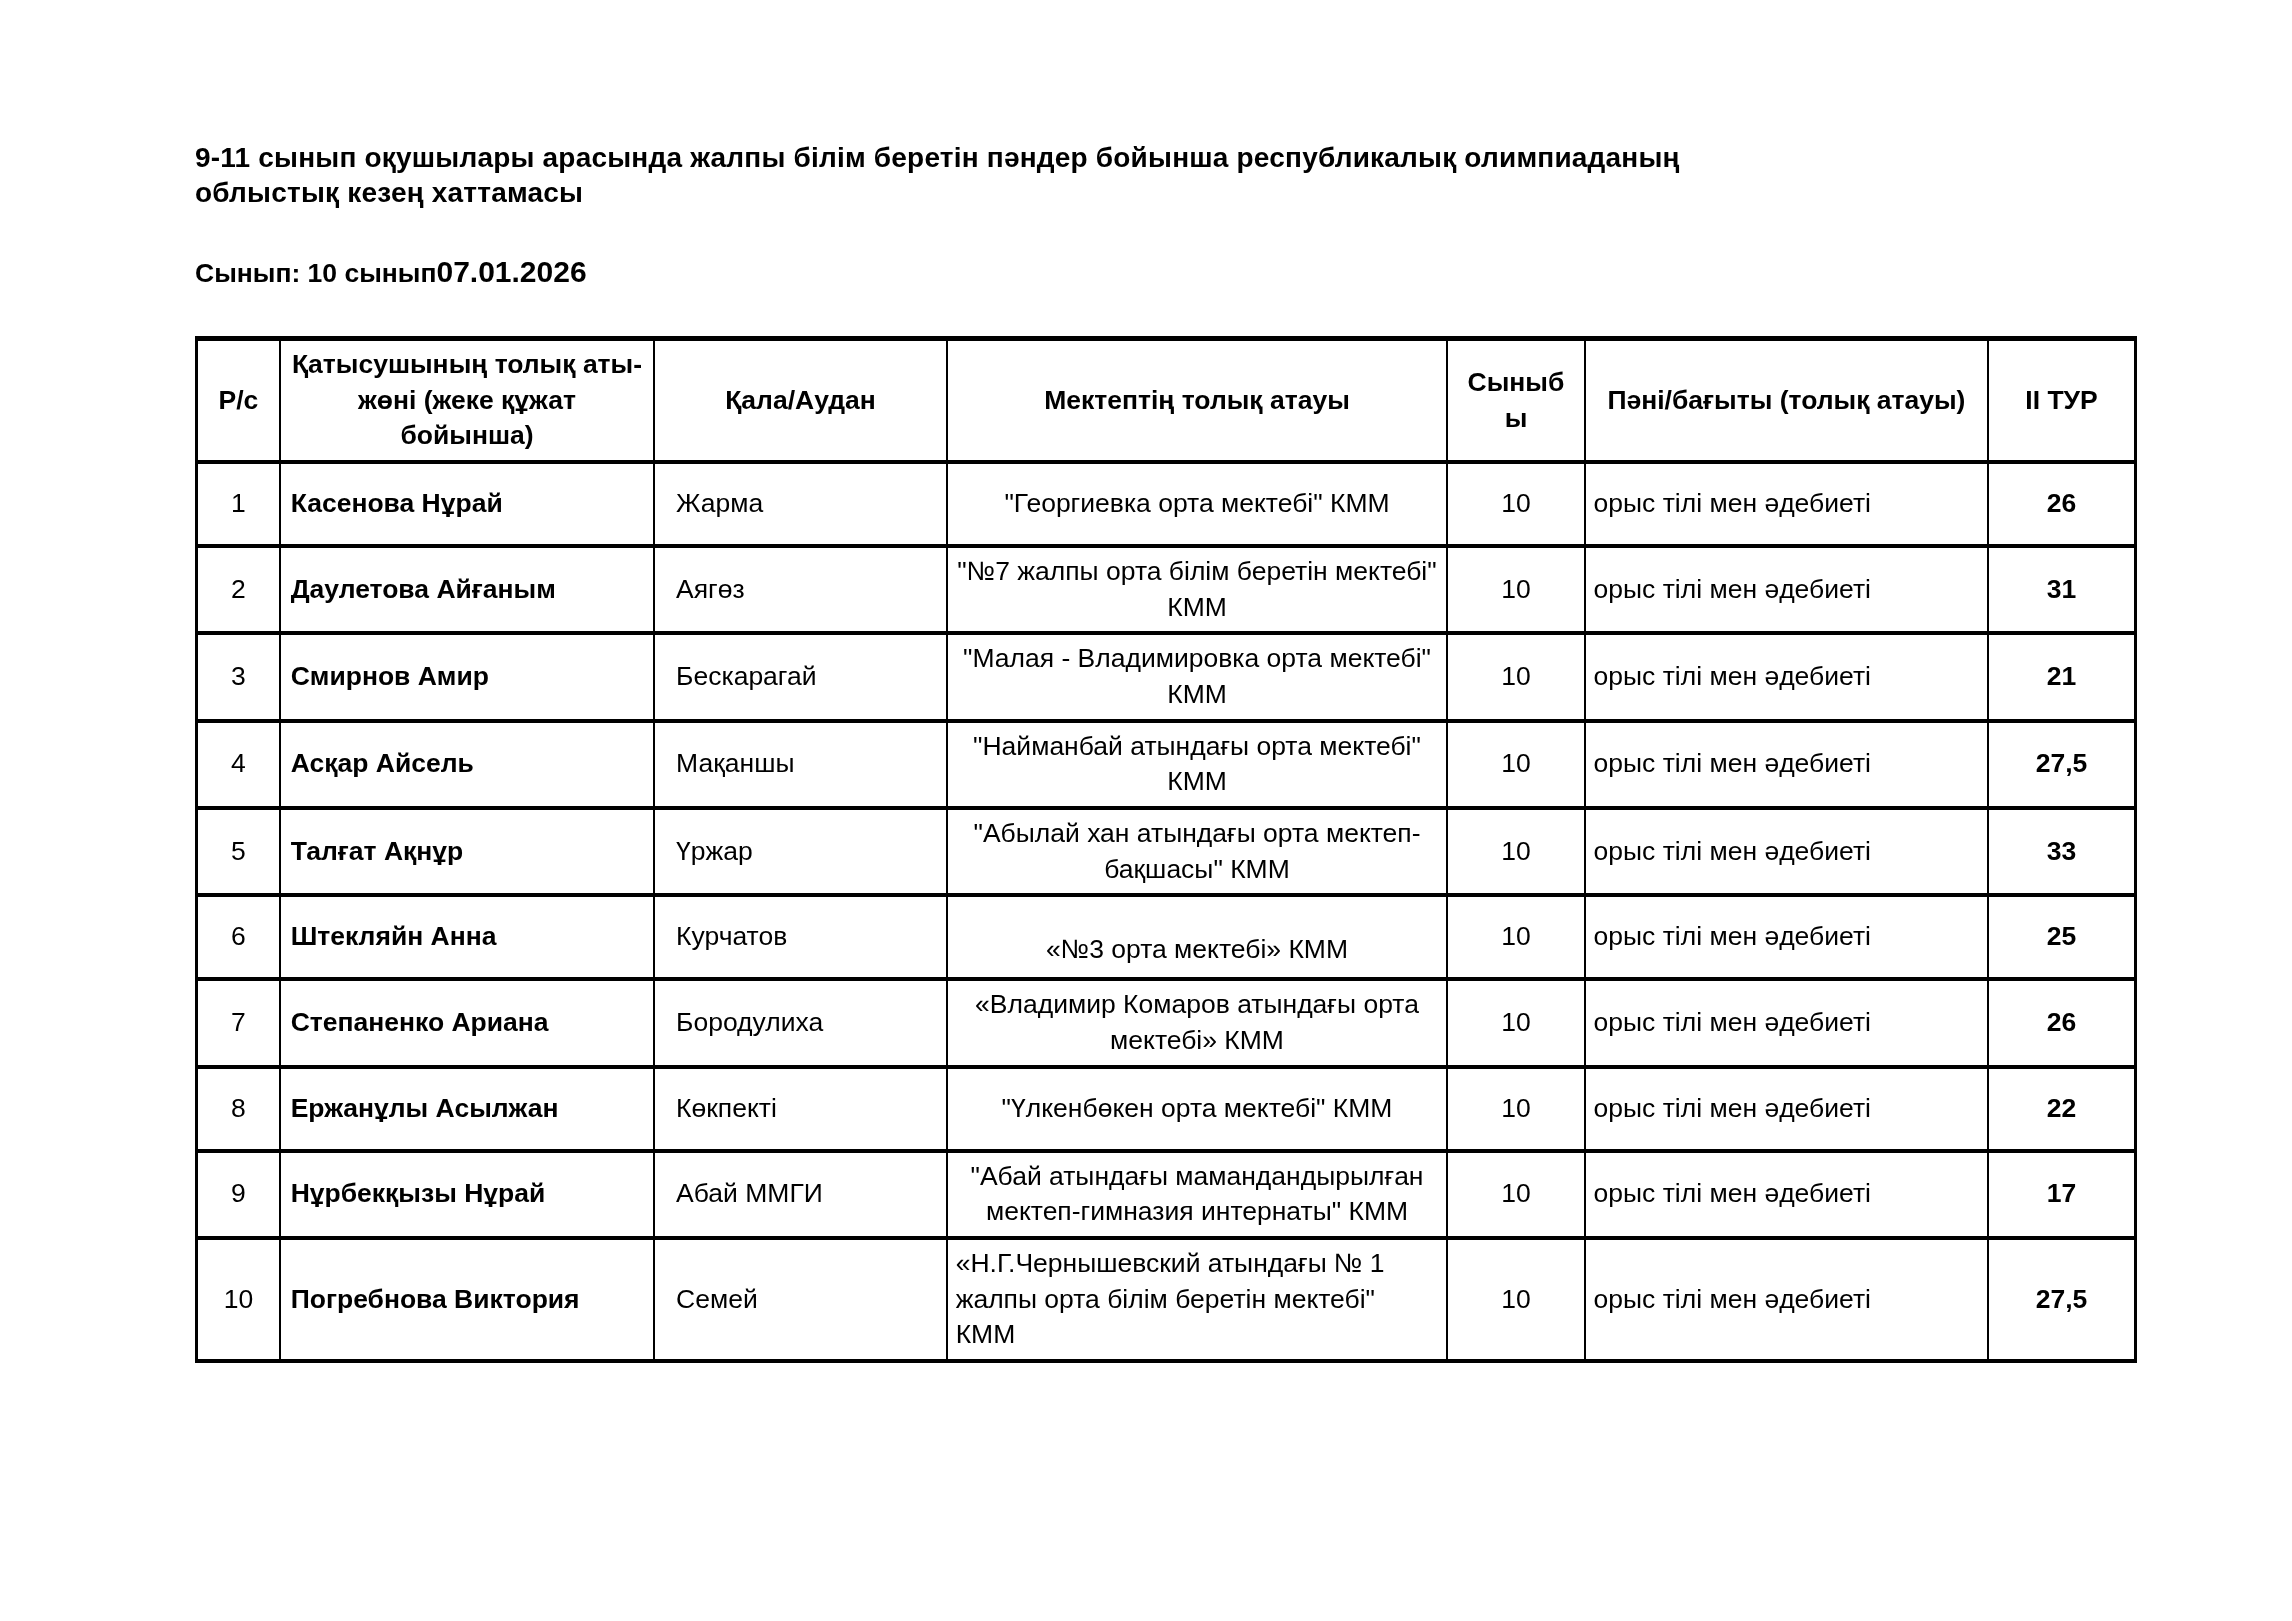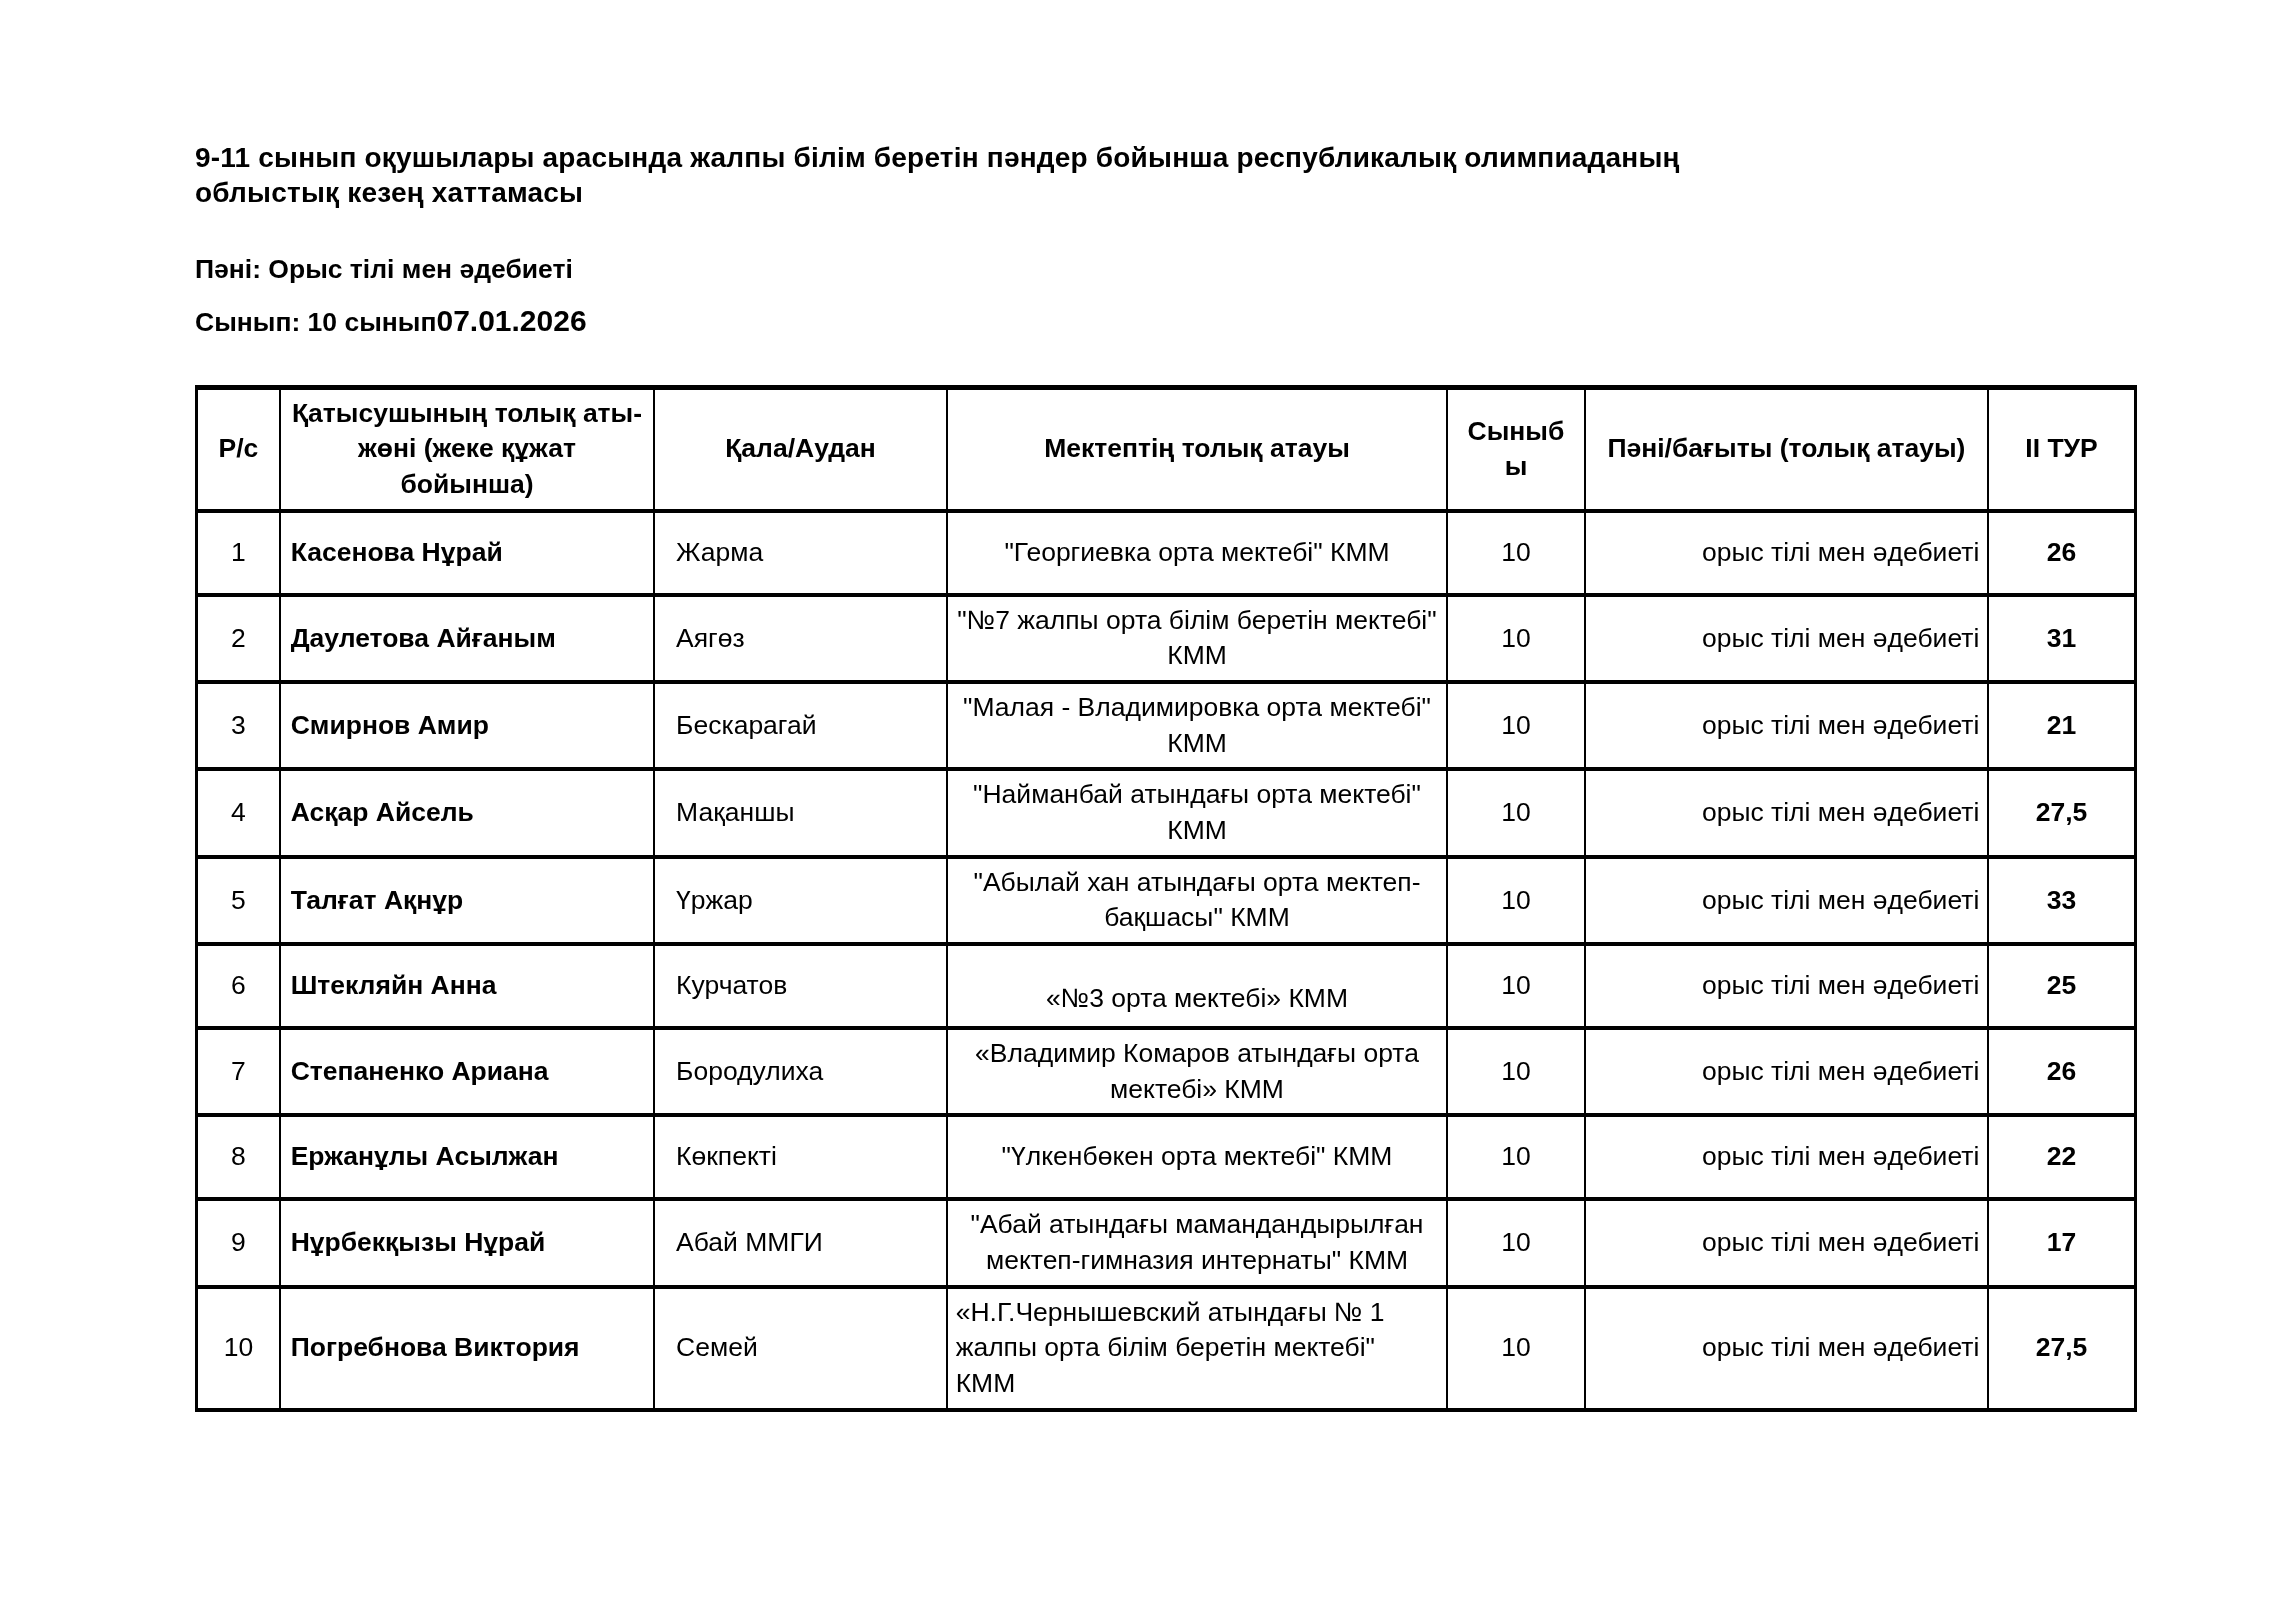--- a/index.html
+++ b/index.html
@@ -65,32 +65,31 @@
     padding: 5.9px 9.8px;
   }
   td { height: 84px; }
   td.c-num    { text-align: center; }
   td.c-name   { text-align: left; padding-left: 9.8px; font-weight: bold; }
   td.c-city   { text-align: left; padding-left: 21px; }
   td.c-school { text-align: center; }
   td.c-school.align-left { text-align: left; }
   td.c-school.valign-bottom { vertical-align: bottom; padding-bottom: 9.8px; }
   td.c-grade  { text-align: center; }
-  td.c-subj   { text-align: right; }
+  td.c-subj   { text-align: left; }
   td.c-score  { text-align: center; font-weight: bold; }
 </style>
 </head>
 <body>
 
 <div class="page">
 
   <div class="doc-title">9-11 сынып оқушылары арасында жалпы білім беретін пәндер бойынша республикалық олимпиаданың облыстық кезең хаттамасы</div>
 
   <div class="meta-block">
-    <div class="meta-line">Пәні: Орыс тілі мен әдебиеті</div>
     <div class="meta-second">
       <div class="meta-line">Сынып: 10 сынып</div>
       <div class="doc-date">07.01.2026</div>
     </div>
   </div>
 
   <table class="protocol">
     <colgroup>
       <col style="width:4.3%">
       <col style="width:19.3%">

